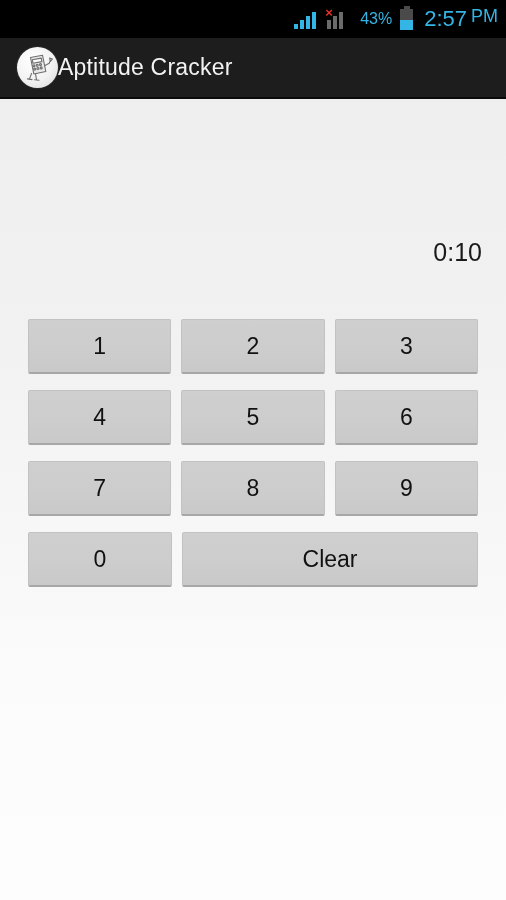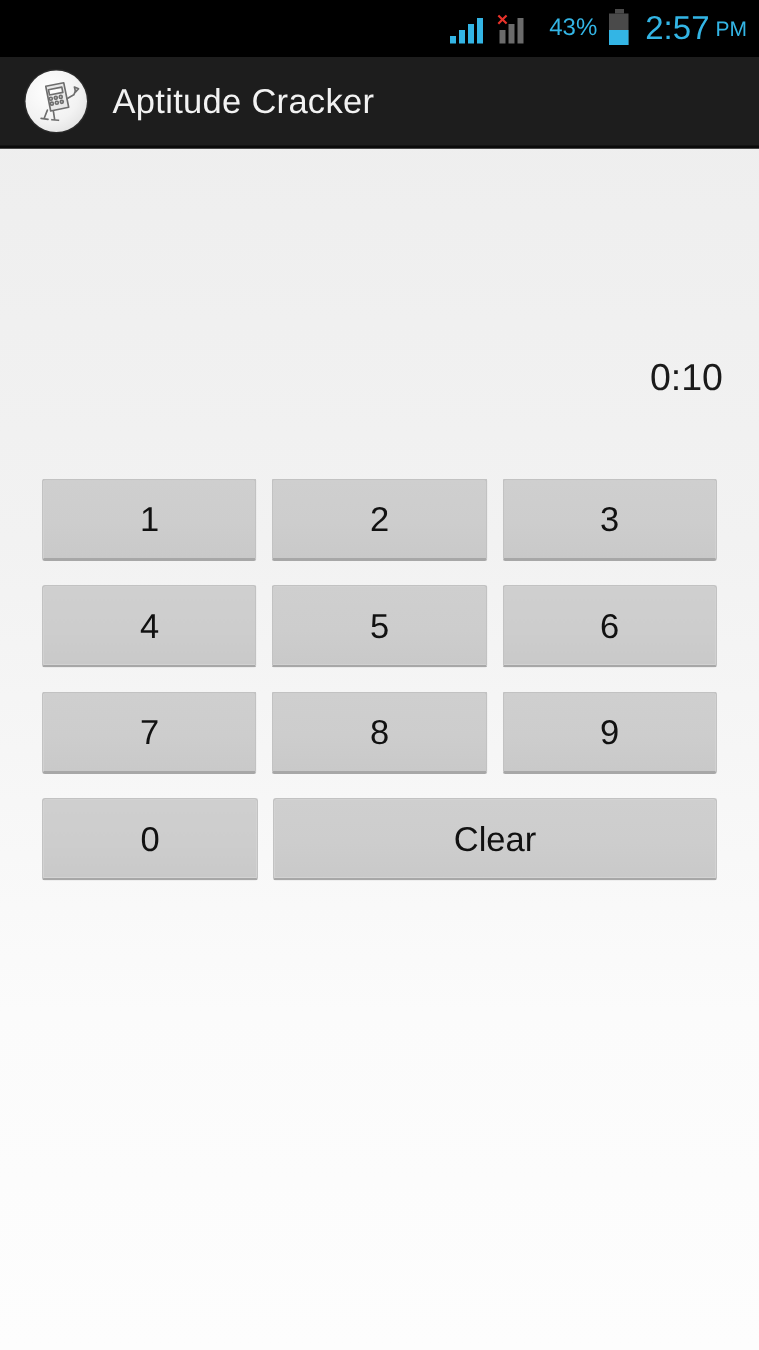--- a/index.html
+++ b/index.html
@@ -94,24 +94,24 @@
     left: 0; bottom: 0;
     width: 100%;
     height: 43%;
     background: #33b5e5;
   }
   .clock {
     color: #33b5e5;
     font-size: 22px;
     margin-left: 4px;
     display: flex;
-    align-items: center;
+    align-items: flex-start;
     gap: 4px;
   }
-  .clock .ampm { font-size: 14px; }
+  .clock .ampm { font-size: 18px; }
 
   
   .action-bar {
     position: absolute;
     top: 38px; left: 0;
     width: 506px;
     height: 61px;
     background: #1d1d1d;
     border-bottom: 2px solid #0a0a0a;
     box-sizing: border-box;
@@ -126,21 +126,21 @@
     background: radial-gradient(circle at 38% 34%, #ffffff 0%, #f2f2f2 55%, #d8d8d8 100%);
     position: relative;
     flex: none;
     overflow: hidden;
     box-shadow: 0 0 0 1px rgba(255,255,255,0.06);
   }
   .app-icon svg { display: block; }
   .app-title {
     color: #f2f2f2;
     font-size: 23px;
-    margin-left: 17px;
+    margin-left: 0;
     letter-spacing: 0.2px;
   }
 
   
   .content {
     position: absolute;
     top: 116px; left: 0;
     width: 506px;
     height: 799px;
   }

